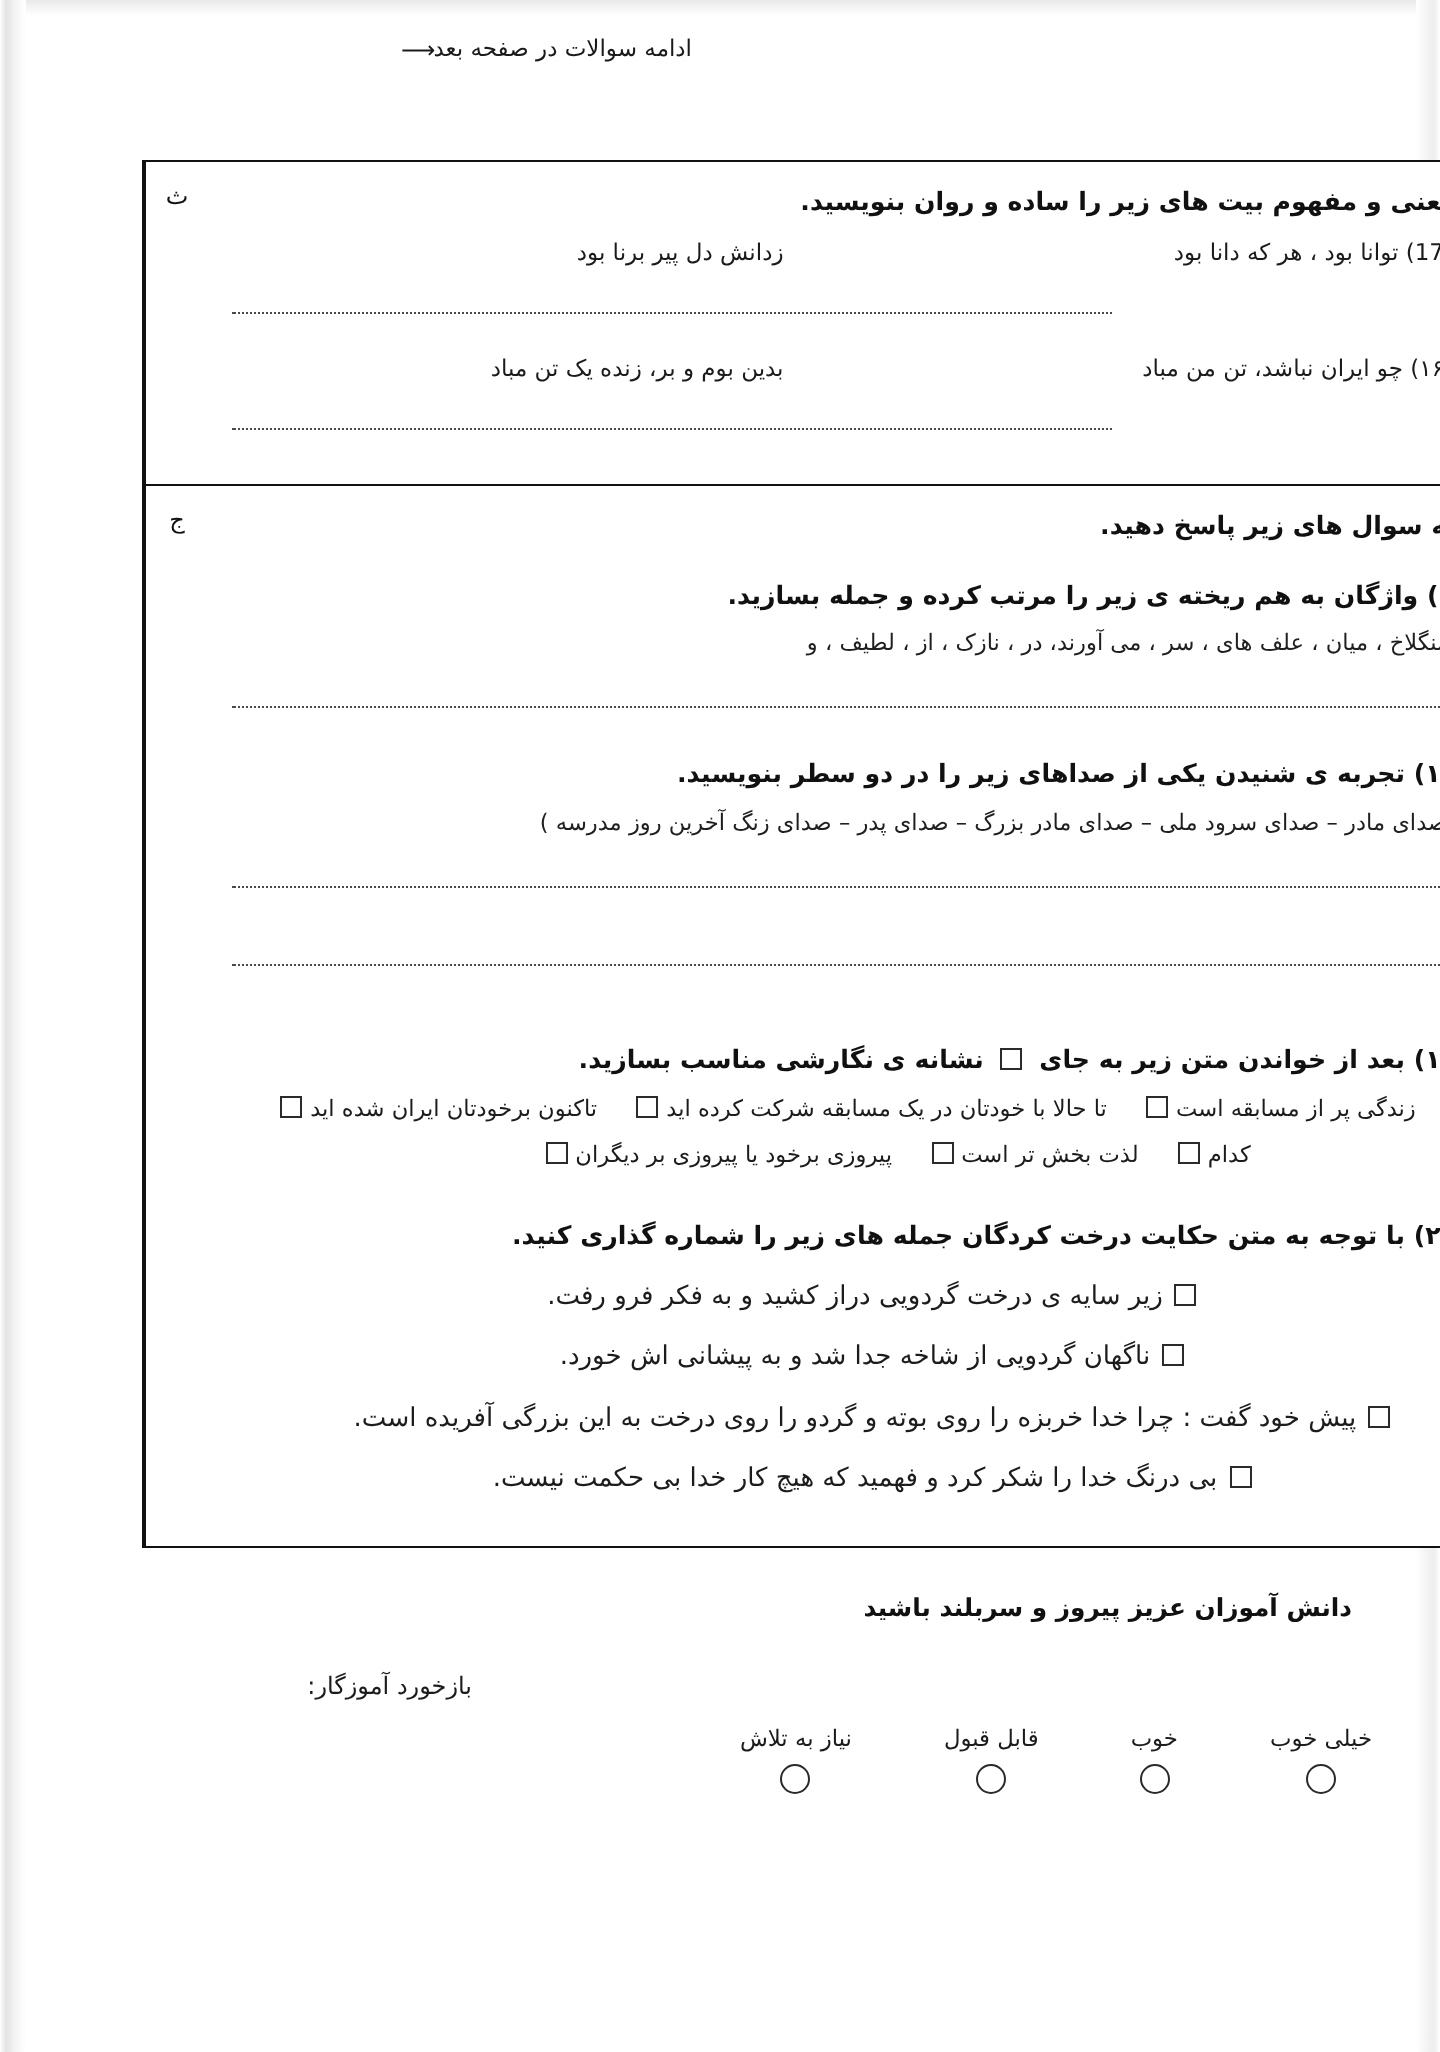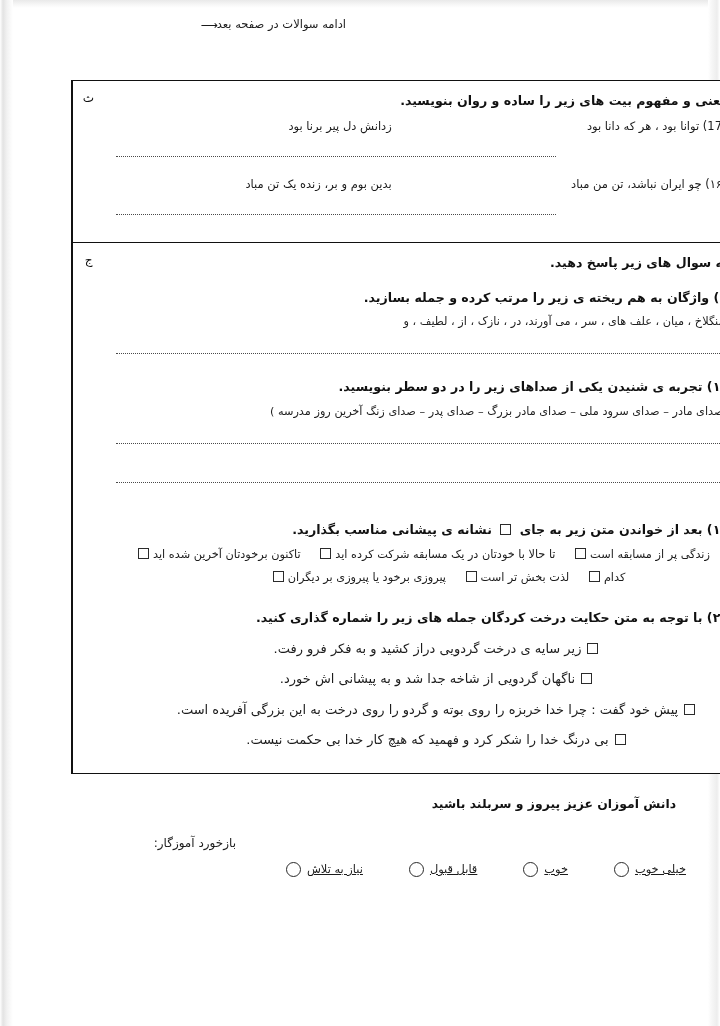--- a/index.html
+++ b/index.html
@@ -240,27 +240,26 @@
     right: 80px;
     width: 540px;
     display: flex;
     flex-direction: row;
     justify-content: flex-start;
     gap: 46px;
     direction: rtl;
   }
   .rating-opt {
     display: flex;
-    flex-direction: row;
-    align-items: flex-start;
+    flex-direction: column;
+    align-items: center;
     gap: 6px;
     font-size: 11.4px;
     color: #1b1b1b;
     white-space: nowrap;
-    text-decoration: underline;
   }
   .radio {
     display: inline-block;
     width: 13px;
     height: 13px;
     border: 1.4px solid #2a2a2a;
     border-radius: 50%;
     background: #fff;
     flex: 0 0 13px;
   }
@@ -327,27 +326,27 @@
         <div class="spacer-12"></div>
         <div class="dotted wide"></div>
         <div class="spacer-20"></div>
         <div class="dotted wide"></div>
 
         <div class="spacer-26"></div>
 
         <div class="q-heading">
           <span>۱۹) بعد از خواندن متن زیر به جای</span>
           <span class="cbox"></span>
-          <span>نشانه ی پیشانی مناسب بگذارید.</span>
+          <span>نشانه ی نگارشی مناسب بسازید.</span>
         </div>
 
         <div class="opt-run">
           <span class="opt"><span>زندگی پر از مسابقه است</span><span class="cbox"></span></span>
           <span class="opt"><span>تا حالا با خودتان در یک مسابقه شرکت کرده اید</span><span class="cbox"></span></span>
-          <span class="opt"><span>تاکنون برخودتان آخرین شده اید</span><span class="cbox"></span></span>
+          <span class="opt"><span>تاکنون برخودتان ایران شده اید</span><span class="cbox"></span></span>
         </div>
 
         <div class="opt-run line2">
           <span class="opt"><span>کدام</span><span class="cbox"></span></span>
           <span class="opt"><span>لذت بخش تر است</span><span class="cbox"></span></span>
           <span class="opt"><span>پیروزی برخود یا پیروزی بر دیگران</span><span class="cbox"></span></span>
         </div>
 
         <div class="spacer-16"></div>
 

